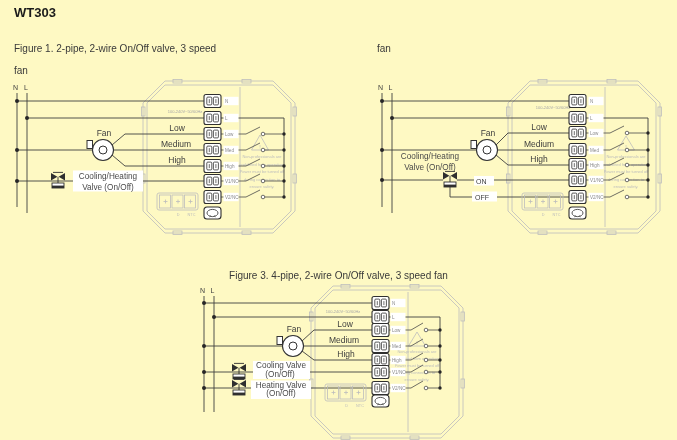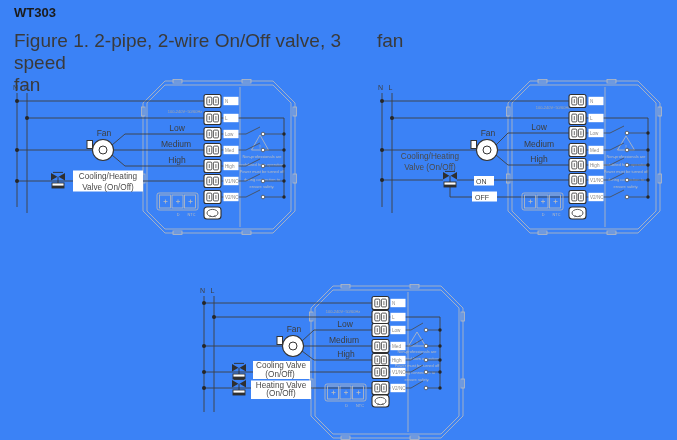--- a/index.html
+++ b/index.html
@@ -1,19 +1,19 @@
 <!DOCTYPE html>
 <html><head>
 <meta charset="utf-8">
 <style>
   html,body{margin:0;padding:0;background:#fff;}
-  .page{position:relative;width:677px;height:440px;background:#3b82f6;overflow:hidden;
+  .page{position:relative;width:677px;height:440px;background:#fef9c3;overflow:hidden;
         font-family:"Liberation Sans",sans-serif;}
   .title{position:absolute;left:14px;top:5px;font-size:13px;font-weight:bold;color:#1b1b1b;}
-  .cap{position:absolute;font-size:19px;color:#3a3a3a;line-height:22px;}
+  .cap{position:absolute;font-size:10px;color:#3a3a3a;line-height:22px;margin-top:8px;}
   .cap1{left:14px;top:30px;width:350px;}
   .cap2{left:377px;top:30px;width:300px;}
   .cap3{left:0;right:0;top:257px;text-align:center;}
   svg{position:absolute;left:0;top:0;}
   svg text{font-family:"Liberation Sans",sans-serif;}
   .t8{font-size:8.5px;fill:#3d3d3d;}
   .t82{font-size:8.2px;fill:#4a4a4a;}
   .t7{font-size:7px;fill:#3d3d3d;}
   .t45{font-size:4.6px;fill:#8b8b8b;}
   .t38{font-size:4px;fill:#a8a8a8;}
@@ -32,20 +32,21 @@
 
 <div class="page">
   <div class="title">WT303</div>
   <div class="cap cap1">
     <div>Figure 1. 2-pipe, 2-wire On/Off valve, 3 speed</div>
     <div>fan</div>
   </div>
   <div class="cap cap2">
     <div>fan</div>
   </div>
+  <div class="cap cap3">Figure 3. 4-pipe, 2-wire On/Off valve, 3 speed fan</div>
 
   <svg width="677" height="440" viewBox="0 0 677 440">
     <defs>
       <g id="case">
         <path class="lite" d="M22,0 H130 L152,22 V130 L130,152 H22 L0,130 V22 Z"></path>
         <path class="lite" d="M22,4 H130 L148,22 V130 L130,148 H22 L4,130 V22 Z"></path>
         <rect class="lite" x="30" y="-1.5" width="9" height="3.5"></rect>
         <rect class="lite" x="99" y="-1.5" width="9" height="3.5"></rect>
         <rect class="lite" x="30" y="150" width="9" height="3.5"></rect>
         <rect class="lite" x="99" y="150" width="9" height="3.5"></rect>

